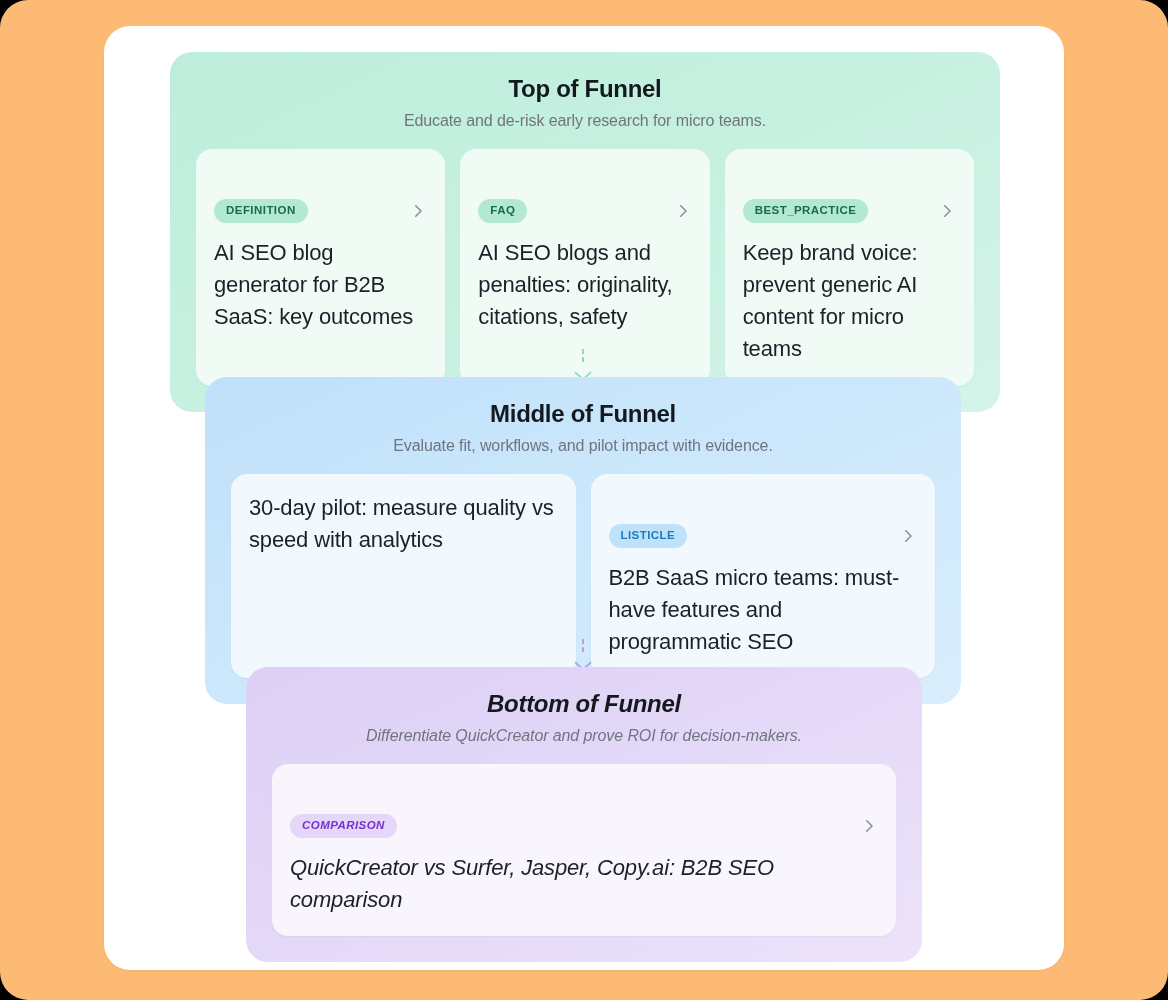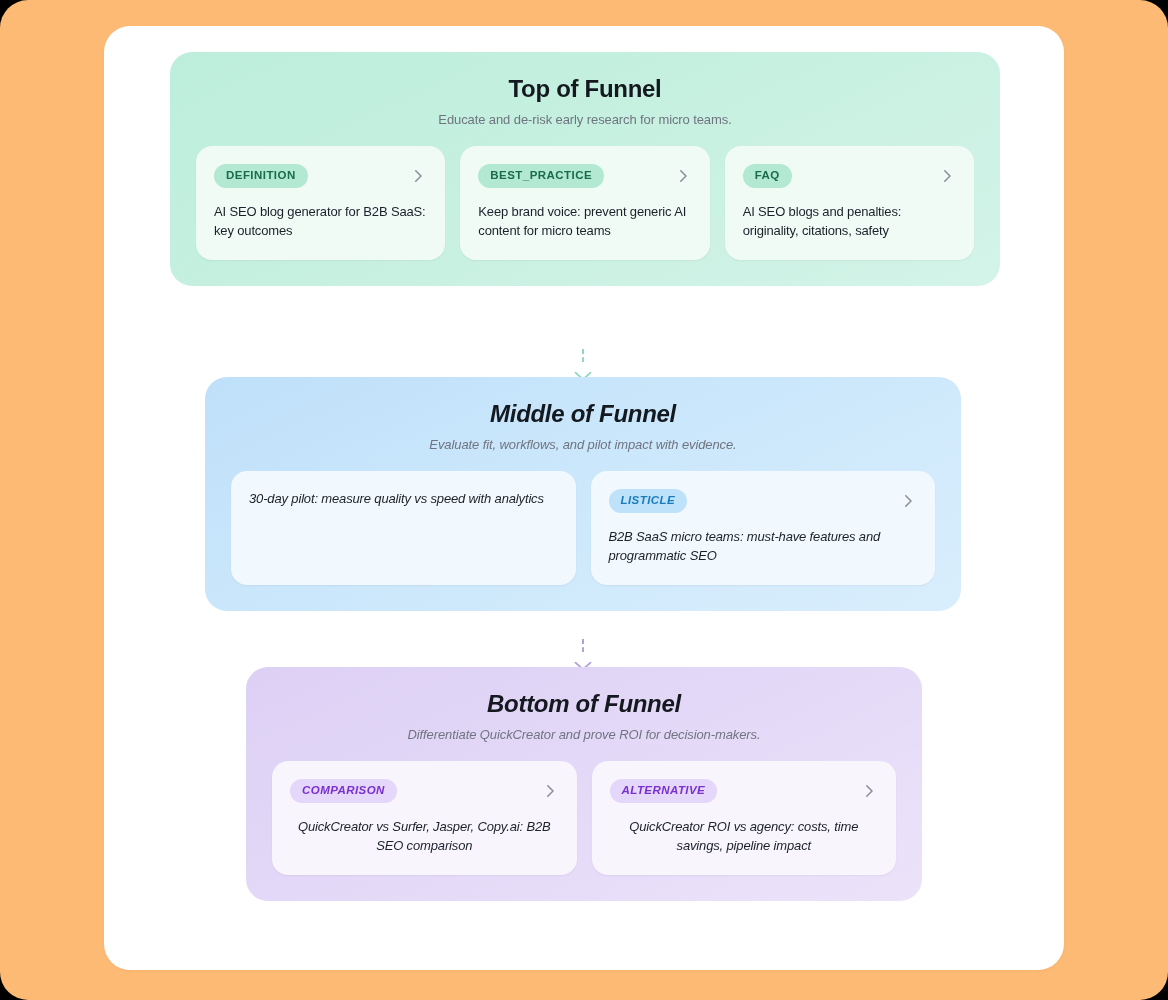--- a/index.html
+++ b/index.html
@@ -45,21 +45,21 @@
     text-align: center;
     font-size: 24px;
     font-weight: 700;
     letter-spacing: -0.3px;
     color: #14181f;
     line-height: 1.25;
   }
 
   .stage-sub {
     text-align: center;
-    font-size: 13px;
+    font-size: 16px;
     font-weight: 400;
     color: #707480;
     margin-top: 8px;
     margin-bottom: 19px;
     letter-spacing: -0.1px;
   }
 
   .cards {
     display: flex;
     gap: 15px;
@@ -73,20 +73,21 @@
     display: flex;
     flex-direction: column;
     box-shadow: 0 1px 2px rgba(16,24,40,0.05);
   }
 
   .card-top {
     display: flex;
     align-items: center;
     justify-content: space-between;
     margin-bottom: 14px;
+    margin-top: 32px;
   }
 
   .badge {
     display: inline-block;
     font-size: 11.5px;
     font-weight: 700;
     letter-spacing: 0.45px;
     padding: 6px 12px 6px;
     border-radius: 999px;
     line-height: 1;
@@ -94,51 +95,50 @@
 
   .chev {
     width: 18px;
     height: 18px;
     flex: 0 0 18px;
     color: #8b8f99;
   }
   .chev svg { display: block; width: 100%; height: 100%; }
 
   .card-title {
-    font-size: 13px;
+    font-size: 22px;
     line-height: 1.47;
     font-weight: 400;
     color: #1b2029;
     letter-spacing: -0.15px;
   }
 
   
   #stage-tofu {
     left: 66px; top: 26px; width: 830px;
     background: linear-gradient(155deg,#bdeedb 0%,#c6f0e0 45%,#d4f4e9 100%);
   }
   #stage-tofu .card { background: #f1fbf6; }
   #stage-tofu .badge { background: #b3e9d2; color: #186b4c; }
 
   
   #stage-mofu {
     left: 101px; top: 351px; width: 756px;
     background: linear-gradient(155deg,#bfe0fa 0%,#cbe7fb 45%,#d9eefd 100%);
-    font-style: italic;
   }
   #stage-mofu .card { background: #f2f9fe; }
   #stage-mofu .badge { background: #bfe2fb; color: #1a7bbd; }
 
   
   #stage-bofu {
     left: 142px; top: 641px; width: 676px;
     background: linear-gradient(155deg,#ddd0f5 0%,#e3d8f7 45%,#ece3fa 100%);
     font-style: italic;
   }
-  #stage-bofu .card { background: #f8f5fd; text-align: center; }
+  #stage-bofu .card { background: #f8f5fd; }
   #stage-bofu .badge { background: #e4d7fa; color: #7a30cf; }
 
   
   .connector {
     position: absolute;
     width: 40px;
     display: flex;
     flex-direction: column;
     align-items: center;
     justify-content: space-between;
@@ -176,40 +176,40 @@
               <svg viewBox="0 0 24 24" fill="none" stroke="currentColor" stroke-width="2.1" stroke-linecap="round" stroke-linejoin="round">
                   <polyline points="9 5 16 12 9 19"></polyline>
                 </svg>
             </span>
           </div>
           <div class="card-title">AI SEO blog generator for B2B SaaS: key outcomes</div>
         </article>
 
         <article class="card">
           <div class="card-top">
+            <span class="badge">FAQ</span>
+            <span class="chev">
+              <svg viewBox="0 0 24 24" fill="none" stroke="currentColor" stroke-width="2.1" stroke-linecap="round" stroke-linejoin="round">
+                  <polyline points="9 5 16 12 9 19"></polyline>
+                </svg>
+            </span>
+          </div>
+          <div class="card-title">AI SEO blogs and penalties: originality, citations, safety</div>
+        </article>
+
+        <article class="card">
+          <div class="card-top">
             <span class="badge">BEST_PRACTICE</span>
             <span class="chev">
               <svg viewBox="0 0 24 24" fill="none" stroke="currentColor" stroke-width="2.1" stroke-linecap="round" stroke-linejoin="round">
                   <polyline points="9 5 16 12 9 19"></polyline>
                 </svg>
             </span>
           </div>
           <div class="card-title">Keep brand voice: prevent generic AI content for micro teams</div>
-        </article>
-
-        <article class="card">
-          <div class="card-top">
-            <span class="badge">FAQ</span>
-            <span class="chev">
-              <svg viewBox="0 0 24 24" fill="none" stroke="currentColor" stroke-width="2.1" stroke-linecap="round" stroke-linejoin="round">
-                  <polyline points="9 5 16 12 9 19"></polyline>
-                </svg>
-            </span>
-          </div>
-          <div class="card-title">AI SEO blogs and penalties: originality, citations, safety</div>
         </article>
 
       </div>
     </section>
 
     <div class="connector" id="connector-1">
       <span class="conn-line"></span>
       <span class="conn-chev">
         <svg viewBox="0 0 24 14" fill="none" stroke="currentColor" stroke-width="2.2" stroke-linecap="round" stroke-linejoin="round">
             <polyline points="3 3 12 11 21 3"></polyline>
@@ -262,29 +262,18 @@
             <span class="badge">COMPARISON</span>
             <span class="chev">
               <svg viewBox="0 0 24 24" fill="none" stroke="currentColor" stroke-width="2.1" stroke-linecap="round" stroke-linejoin="round">
                   <polyline points="9 5 16 12 9 19"></polyline>
                 </svg>
             </span>
           </div>
           <div class="card-title">QuickCreator vs Surfer, Jasper, Copy.ai: B2B SEO comparison</div>
         </article>
 
-        <article class="card">
-          <div class="card-top">
-            <span class="badge">ALTERNATIVE</span>
-            <span class="chev">
-              <svg viewBox="0 0 24 24" fill="none" stroke="currentColor" stroke-width="2.1" stroke-linecap="round" stroke-linejoin="round">
-                  <polyline points="9 5 16 12 9 19"></polyline>
-                </svg>
-            </span>
-          </div>
-          <div class="card-title">QuickCreator ROI vs agency: costs, time savings, pipeline impact</div>
-        </article>
 
       </div>
     </section>
 
   </div>
 </div>
 
 </body></html>

